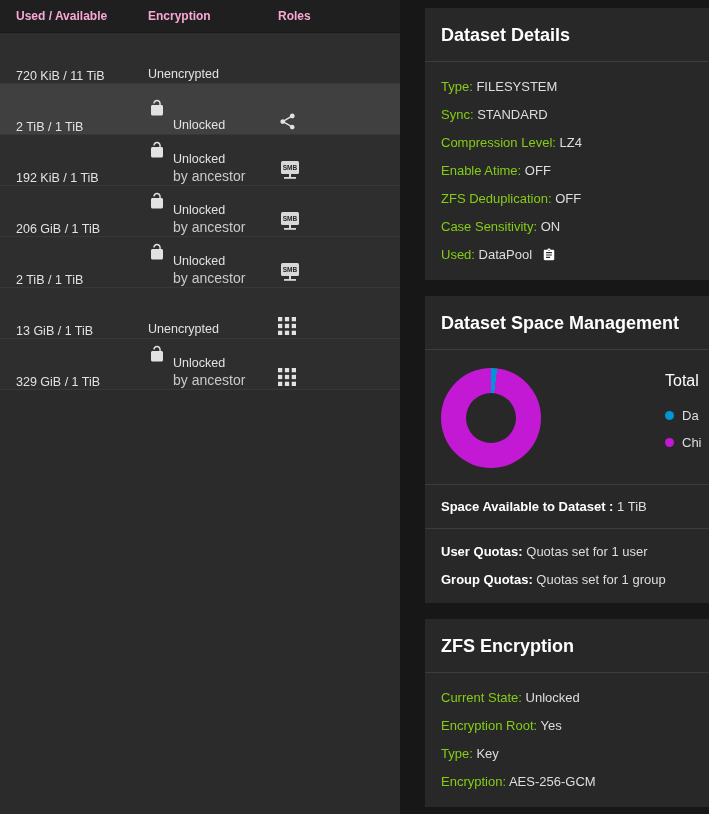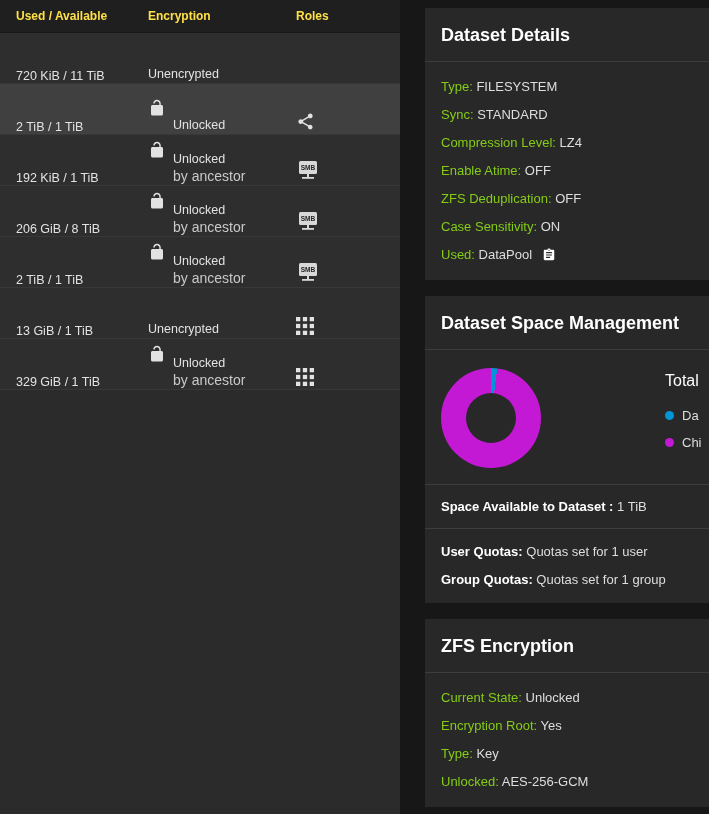--- a/index.html
+++ b/index.html
@@ -14,25 +14,25 @@
   
   .left {
     width:400px; flex:none;
     background:#2b2b2b;
     display:flex; flex-direction:column;
   }
   .thead {
     display:flex; align-items:center;
     height:33px; flex:none;
     background:#1f1f1f;
-    font-size:12px; font-weight:bold; color:#fde047;
+    font-size:12px; font-weight:bold; color:#f9a8d4;
     border-bottom:1px solid #191919;
   }
   .c-used { width:148px; padding-left:16px; flex:none; }
-  .c-enc  { width:148px; flex:none; }
+  .c-enc  { width:130px; flex:none; }
   .c-roles{ flex:1; }
   .trow {
     display:flex; align-items:flex-end;
     height:51px; flex:none;
     background:#2e2e2e;
     border-bottom:1px solid #383838;
     font-size:12.5px; color:#e2e2e2;
     cursor:pointer;
   }
   .trow.selected { background:#404040; }
@@ -133,21 +133,21 @@
             <rect x="3" y="1" width="18" height="13" rx="1.5" fill="#d8d8d8"></rect>
             <text x="12" y="10" text-anchor="middle" font-size="6.5" font-weight="bold" fill="#262626" font-family="Liberation Sans, sans-serif">SMB</text>
             <rect x="11" y="14" width="2" height="3" fill="#d8d8d8"></rect>
             <rect x="6" y="17" width="12" height="1.8" fill="#d8d8d8"></rect>
           </svg>
       </span>
     </div>
   </div>
 
   <div class="trow">
-    <div class="c-used">206 GiB / 8 TiB</div>
+    <div class="c-used">206 GiB / 1 TiB</div>
     <div class="c-enc cell-enc">
       <span class="icon">
         <svg width="18" height="18" viewBox="0 0 24 24" fill="#e2e2e2">
             <path d="M12 17c1.1 0 2-.9 2-2s-.9-2-2-2-2 .9-2 2 .9 2 2 2zm6-9h-1V6c0-2.76-2.24-5-5-5S7 3.24 7 6h1.9c0-1.71 1.39-3.1 3.1-3.1 1.71 0 3.1 1.39 3.1 3.1v2H6c-1.1 0-2 .9-2 2v10c0 1.1.9 2 2 2h12c1.1 0 2-.9 2-2V10c0-1.1-.9-2-2-2z"></path>
           </svg>
       </span>
       <span class="enc-lines">
         <span>Unlocked</span>
         <span class="enc-sub">by ancestor</span>
       </span>
@@ -298,17 +298,17 @@
       </div>
     </div>
   </div>
 
   <div class="card">
     <div class="card-header">ZFS Encryption</div>
     <div class="card-body">
       <div class="field"><b>Current State:</b> <span>Unlocked</span></div>
       <div class="field"><b>Encryption Root:</b> <span>Yes</span></div>
       <div class="field"><b>Type:</b> <span>Key</span></div>
-      <div class="field"><b>Unlocked:</b> <span>AES-256-GCM</span></div>
+      <div class="field"><b>Encryption:</b> <span>AES-256-GCM</span></div>
     </div>
   </div>
 
 </div>
 
 </body></html>

